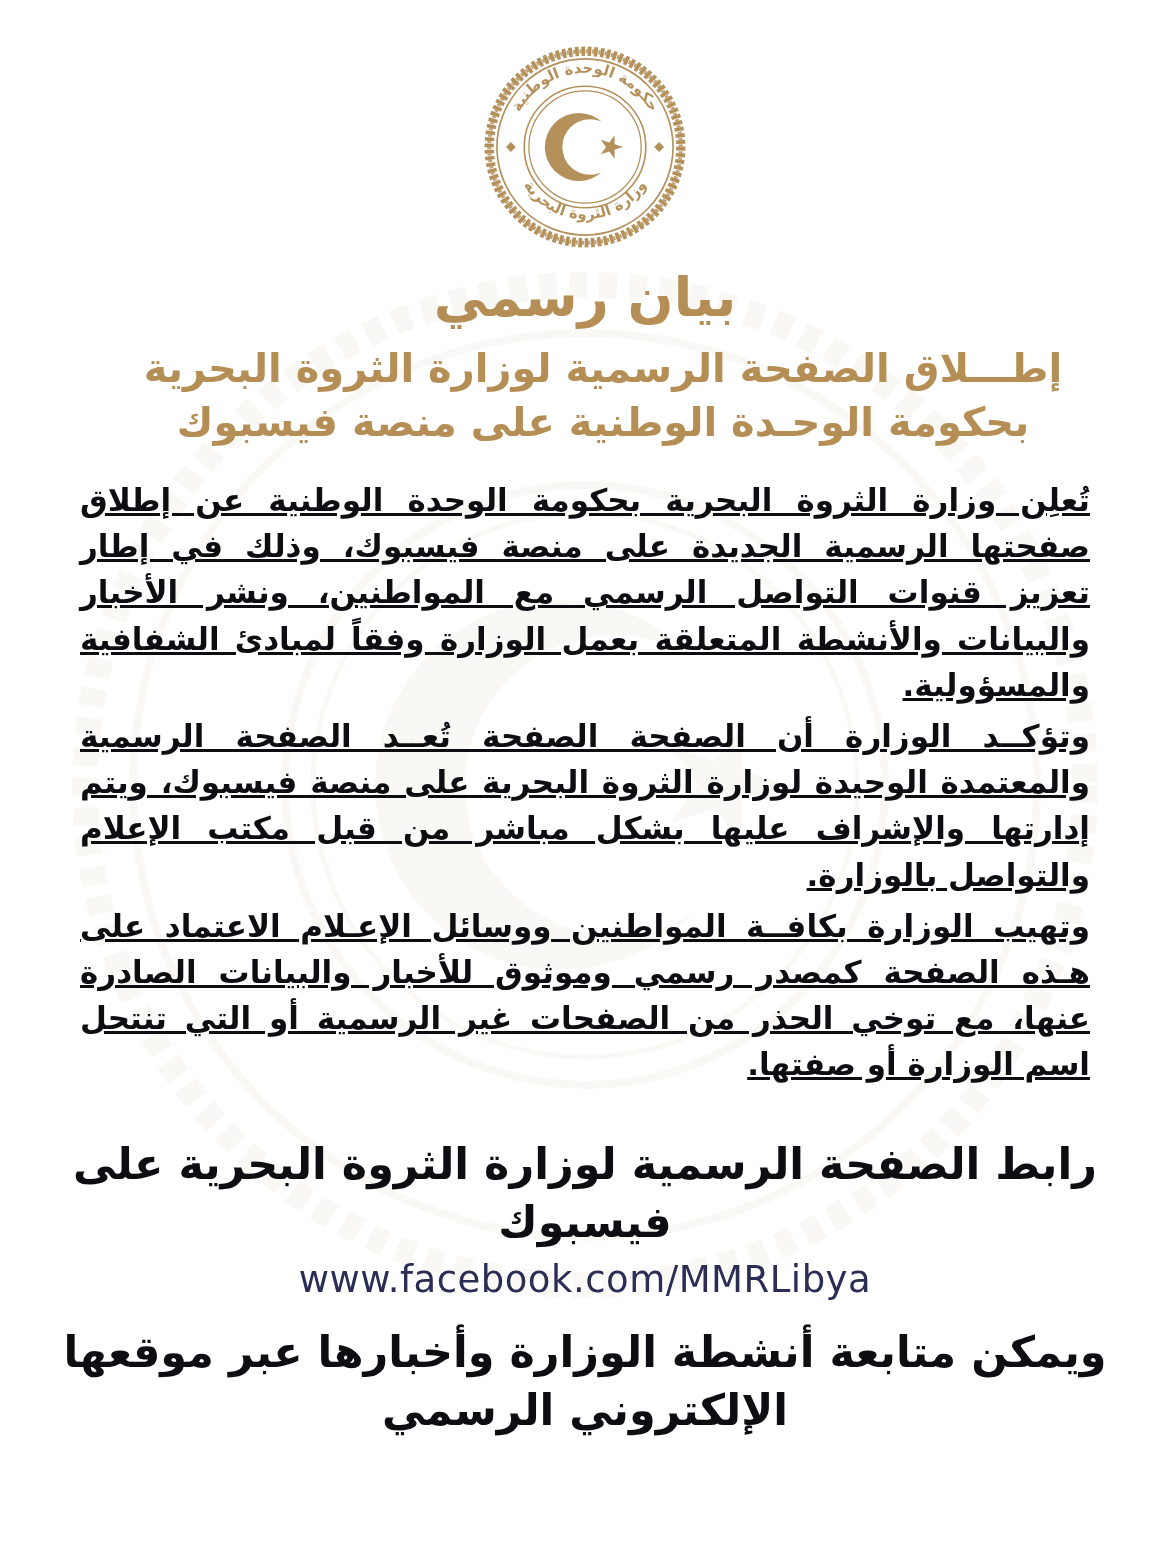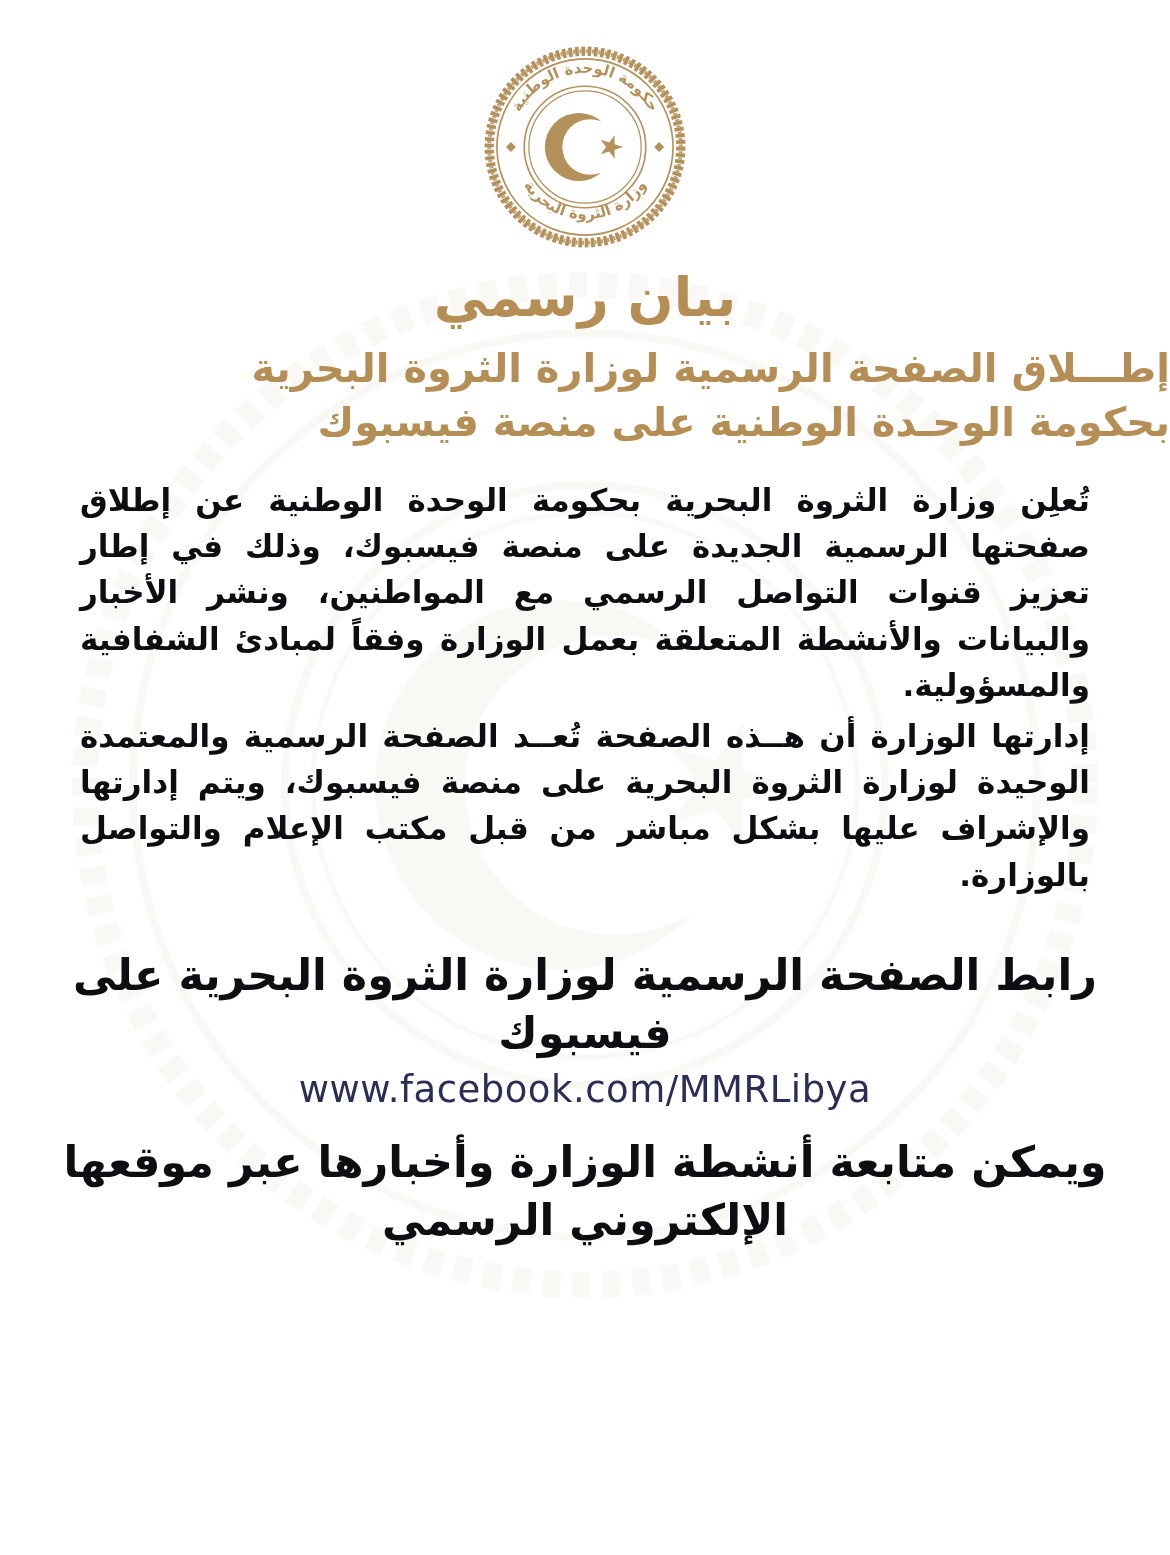--- a/index.html
+++ b/index.html
@@ -31,36 +31,36 @@
     position:relative;
     margin-top:16px;
     text-align:center;
     font-size:54px;font-weight:bold;
     color:#B58E55;
     letter-spacing:0px;
   }
   .subtitle{
     position:relative;
     margin-top:12px;
-    text-align:right;
+    text-align:center;
     font-size:40px;font-weight:bold;
     color:#B58E55;
     line-height:1.35;
     padding-left:36px;
   }
   
   .body-text{
     position:relative;
     width:1010px;margin:28px auto 0;
     color:#0d0d12;
     font-size:31px;font-weight:bold;
     line-height:1.49;
     text-align:justify;
   }
-  .body-text p{margin:0 0 5px 0;}
+  .body-text p{margin:0 0 5px 0;text-decoration:underline;}
   
   .links{
     position:relative;
     margin-top:48px;
     text-align:center;
   }
   .link-label{
     color:#0d0d12;
     font-size:43px;font-weight:bold;
     line-height:1.35;
@@ -129,21 +129,22 @@
   </div>
 
   <div class="title">بيان رسمي</div>
   <div class="subtitle">
     <div>إطـــلاق الصفحة الرسمية لوزارة الثروة البحرية</div>
     <div>بحكومة الوحـدة الوطنية على منصة فيسبوك</div>
   </div>
 
   <div class="body-text">
     <p>تُعلِن وزارة الثروة البحرية بحكومة الوحدة الوطنية عن إطلاق صفحتها الرسمية الجديدة على منصة فيسبوك، وذلك في إطار تعزيز قنوات التواصل الرسمي مع المواطنين، ونشر الأخبار والبيانات والأنشطة المتعلقة بعمل الوزارة وفقاً لمبادئ الشفافية والمسؤولية.</p>
-    <p>إدارتها الوزارة أن هــذه الصفحة تُعــد الصفحة الرسمية والمعتمدة الوحيدة لوزارة الثروة البحرية على منصة فيسبوك، ويتم إدارتها والإشراف عليها بشكل مباشر من قبل مكتب الإعلام والتواصل بالوزارة.</p>
+    <p>وتؤكــد الوزارة أن الصفحة الصفحة تُعــد الصفحة الرسمية والمعتمدة الوحيدة لوزارة الثروة البحرية على منصة فيسبوك، ويتم إدارتها والإشراف عليها بشكل مباشر من قبل مكتب الإعلام والتواصل بالوزارة.</p>
+    <p>وتهيب الوزارة بكافــة المواطنين ووسائل الإعـلام الاعتماد على هـذه الصفحة كمصدر رسمي وموثوق للأخبار والبيانات الصادرة عنها، مع توخي الحذر من الصفحات غير الرسمية أو التي تنتحل اسم الوزارة أو صفتها.</p>
   </div>
 
   <div class="links">
     <div class="link-label">رابط الصفحة الرسمية لوزارة الثروة البحرية على فيسبوك</div>
     <div class="link-url">www.facebook.com/MMRLibya</div>
     <div class="link-label second-label">ويمكن متابعة أنشطة الوزارة وأخبارها عبر موقعها الإلكتروني الرسمي</div>
   </div>
 
 </div>
 

